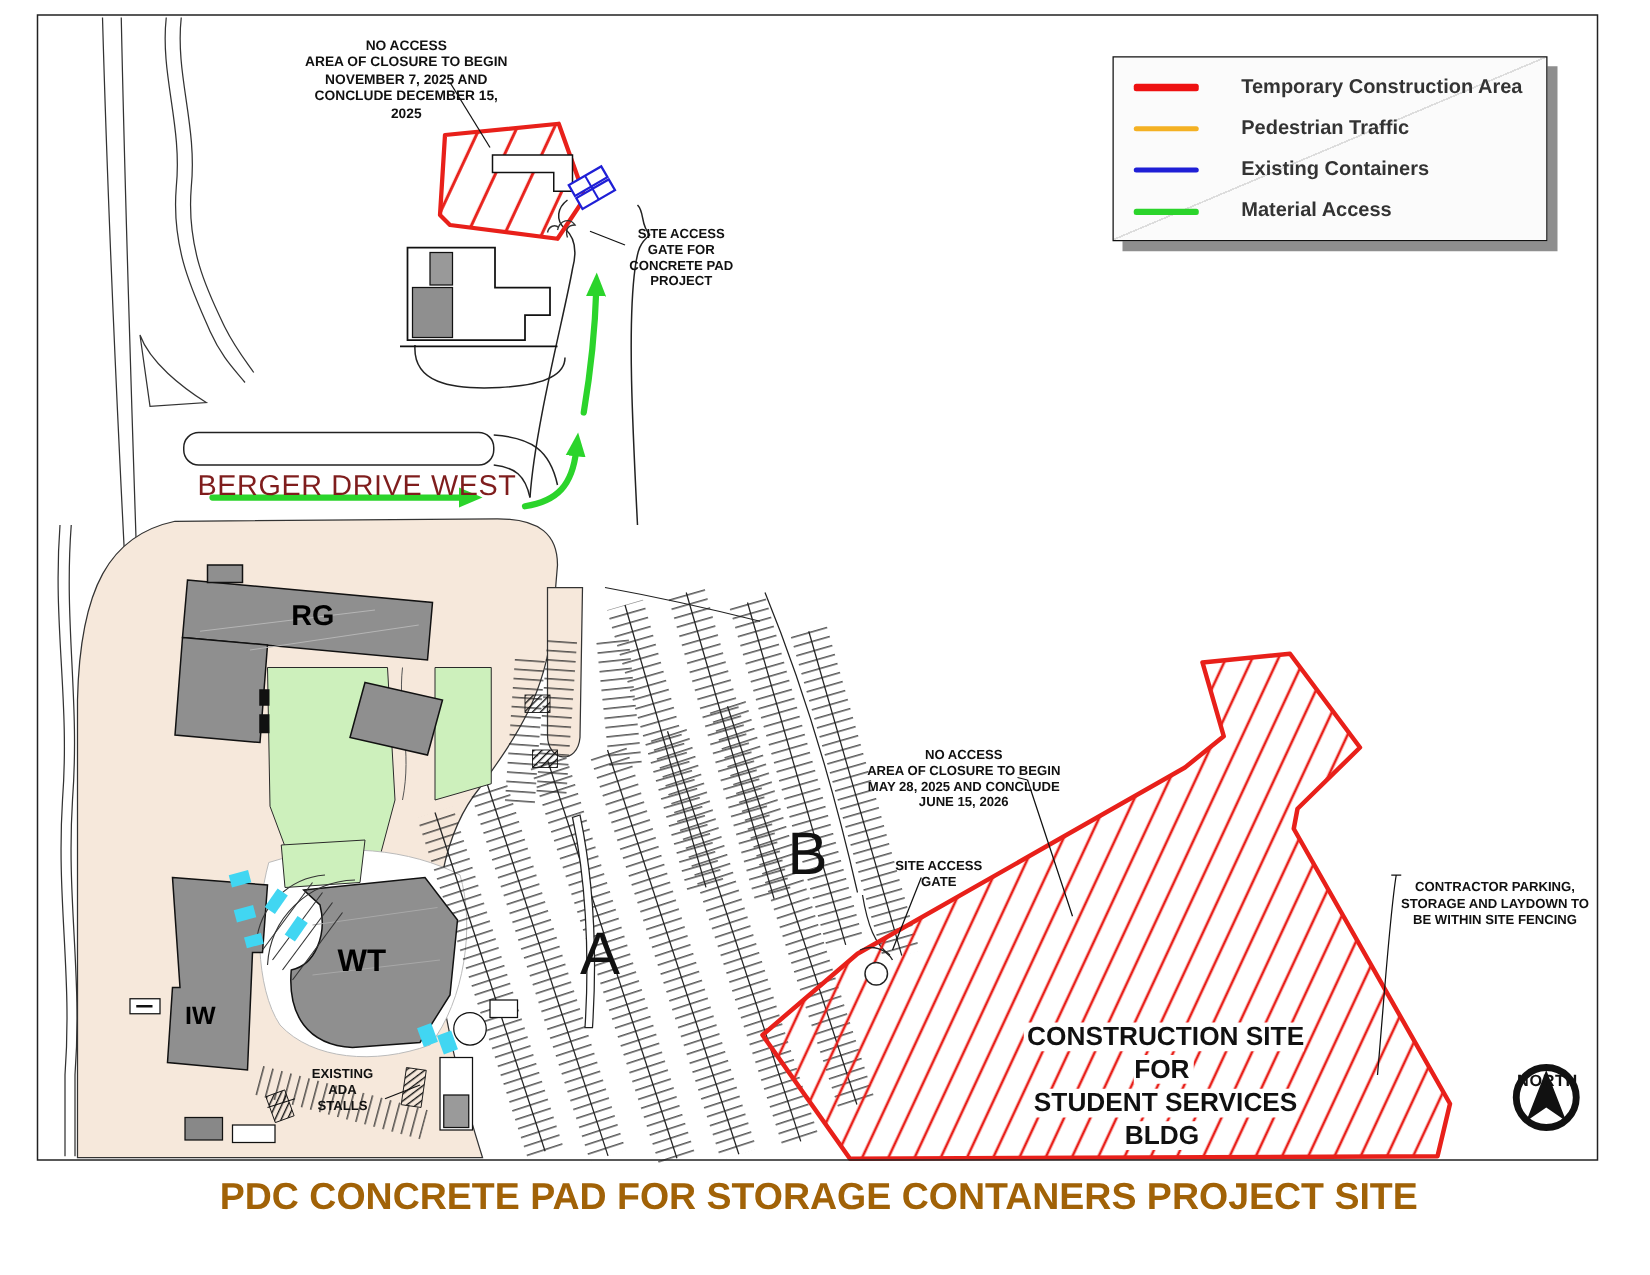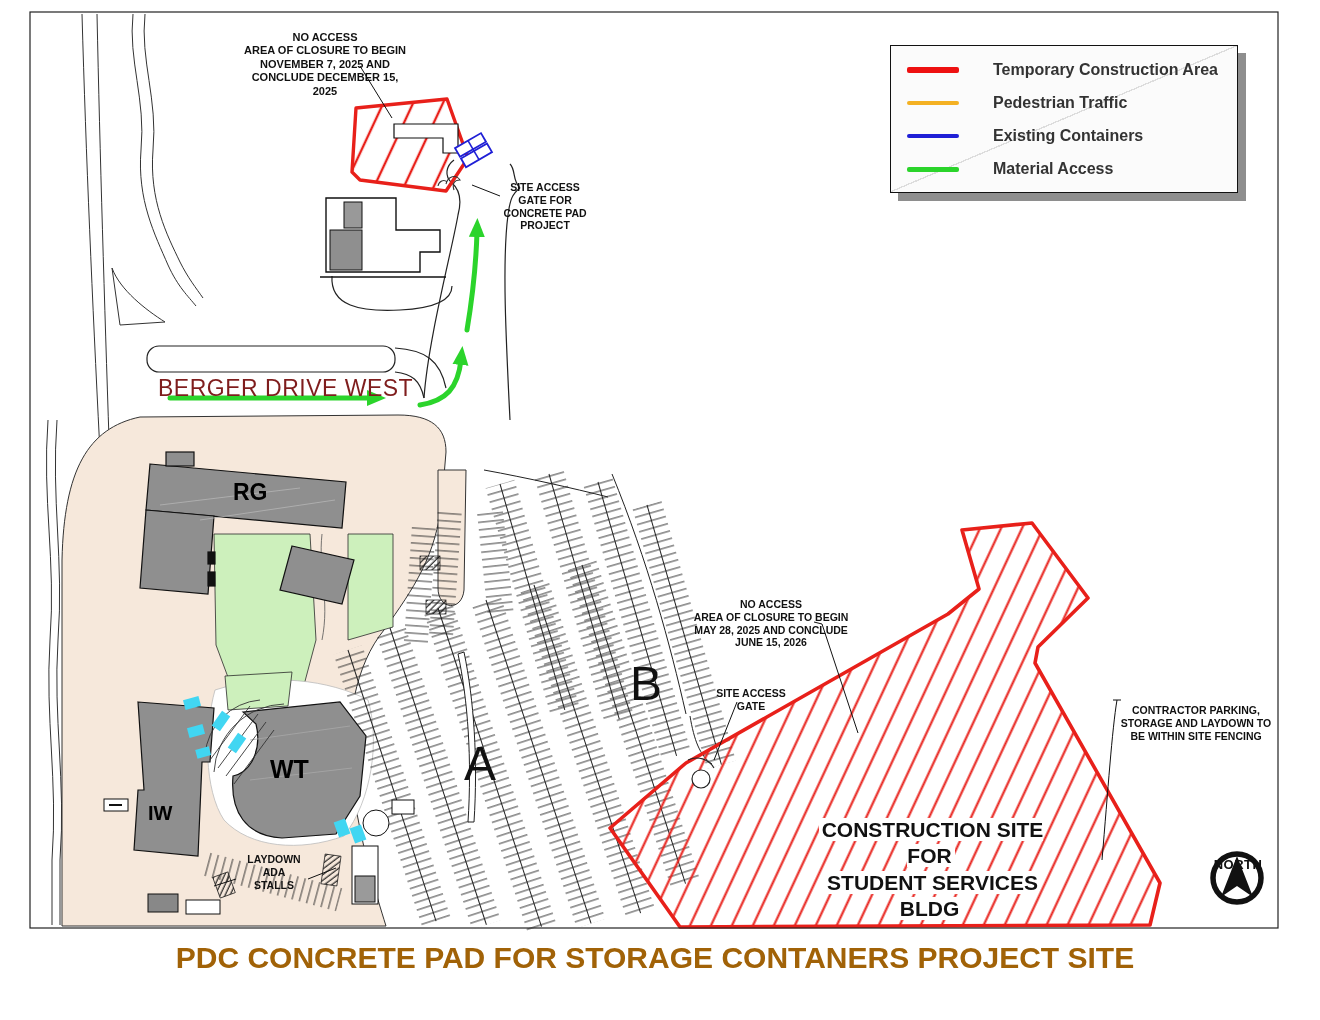--- a/index.html
+++ b/index.html
@@ -293,21 +293,21 @@
 PROJECT</div>
 <div class="ov ann" style="left:682px;top:598px;width:178px;">NO ACCESS
 AREA OF CLOSURE TO BEGIN
 MAY 28, 2025 AND CONCLUDE
 JUNE 15, 2026</div>
 <div class="ov ann" style="left:710px;top:687px;width:82px;">SITE ACCESS
 GATE</div>
 <div class="ov ann" style="left:1113px;top:676px;width:166px;margin-top:28px;">CONTRACTOR PARKING,
 STORAGE AND LAYDOWN TO
 BE WITHIN SITE FENCING</div>
-<div class="ov ann" style="left:238px;top:853px;width:72px;">LAYDOWN
+<div class="ov ann" style="left:238px;top:853px;width:72px;">EXISTING
 ADA
 STALLS</div>
 
 <div id="cslabel" class="ov">
   <span>CONSTRUCTION SITE FOR</span><br>
   <span>STUDENT SERVICES BLDG</span>
 </div>
 
 <div id="street-label" class="ov">BERGER DRIVE WEST</div>
 <div class="ov maplabel" style="left:233px;top:479px;font-size:23px;">RG</div>

